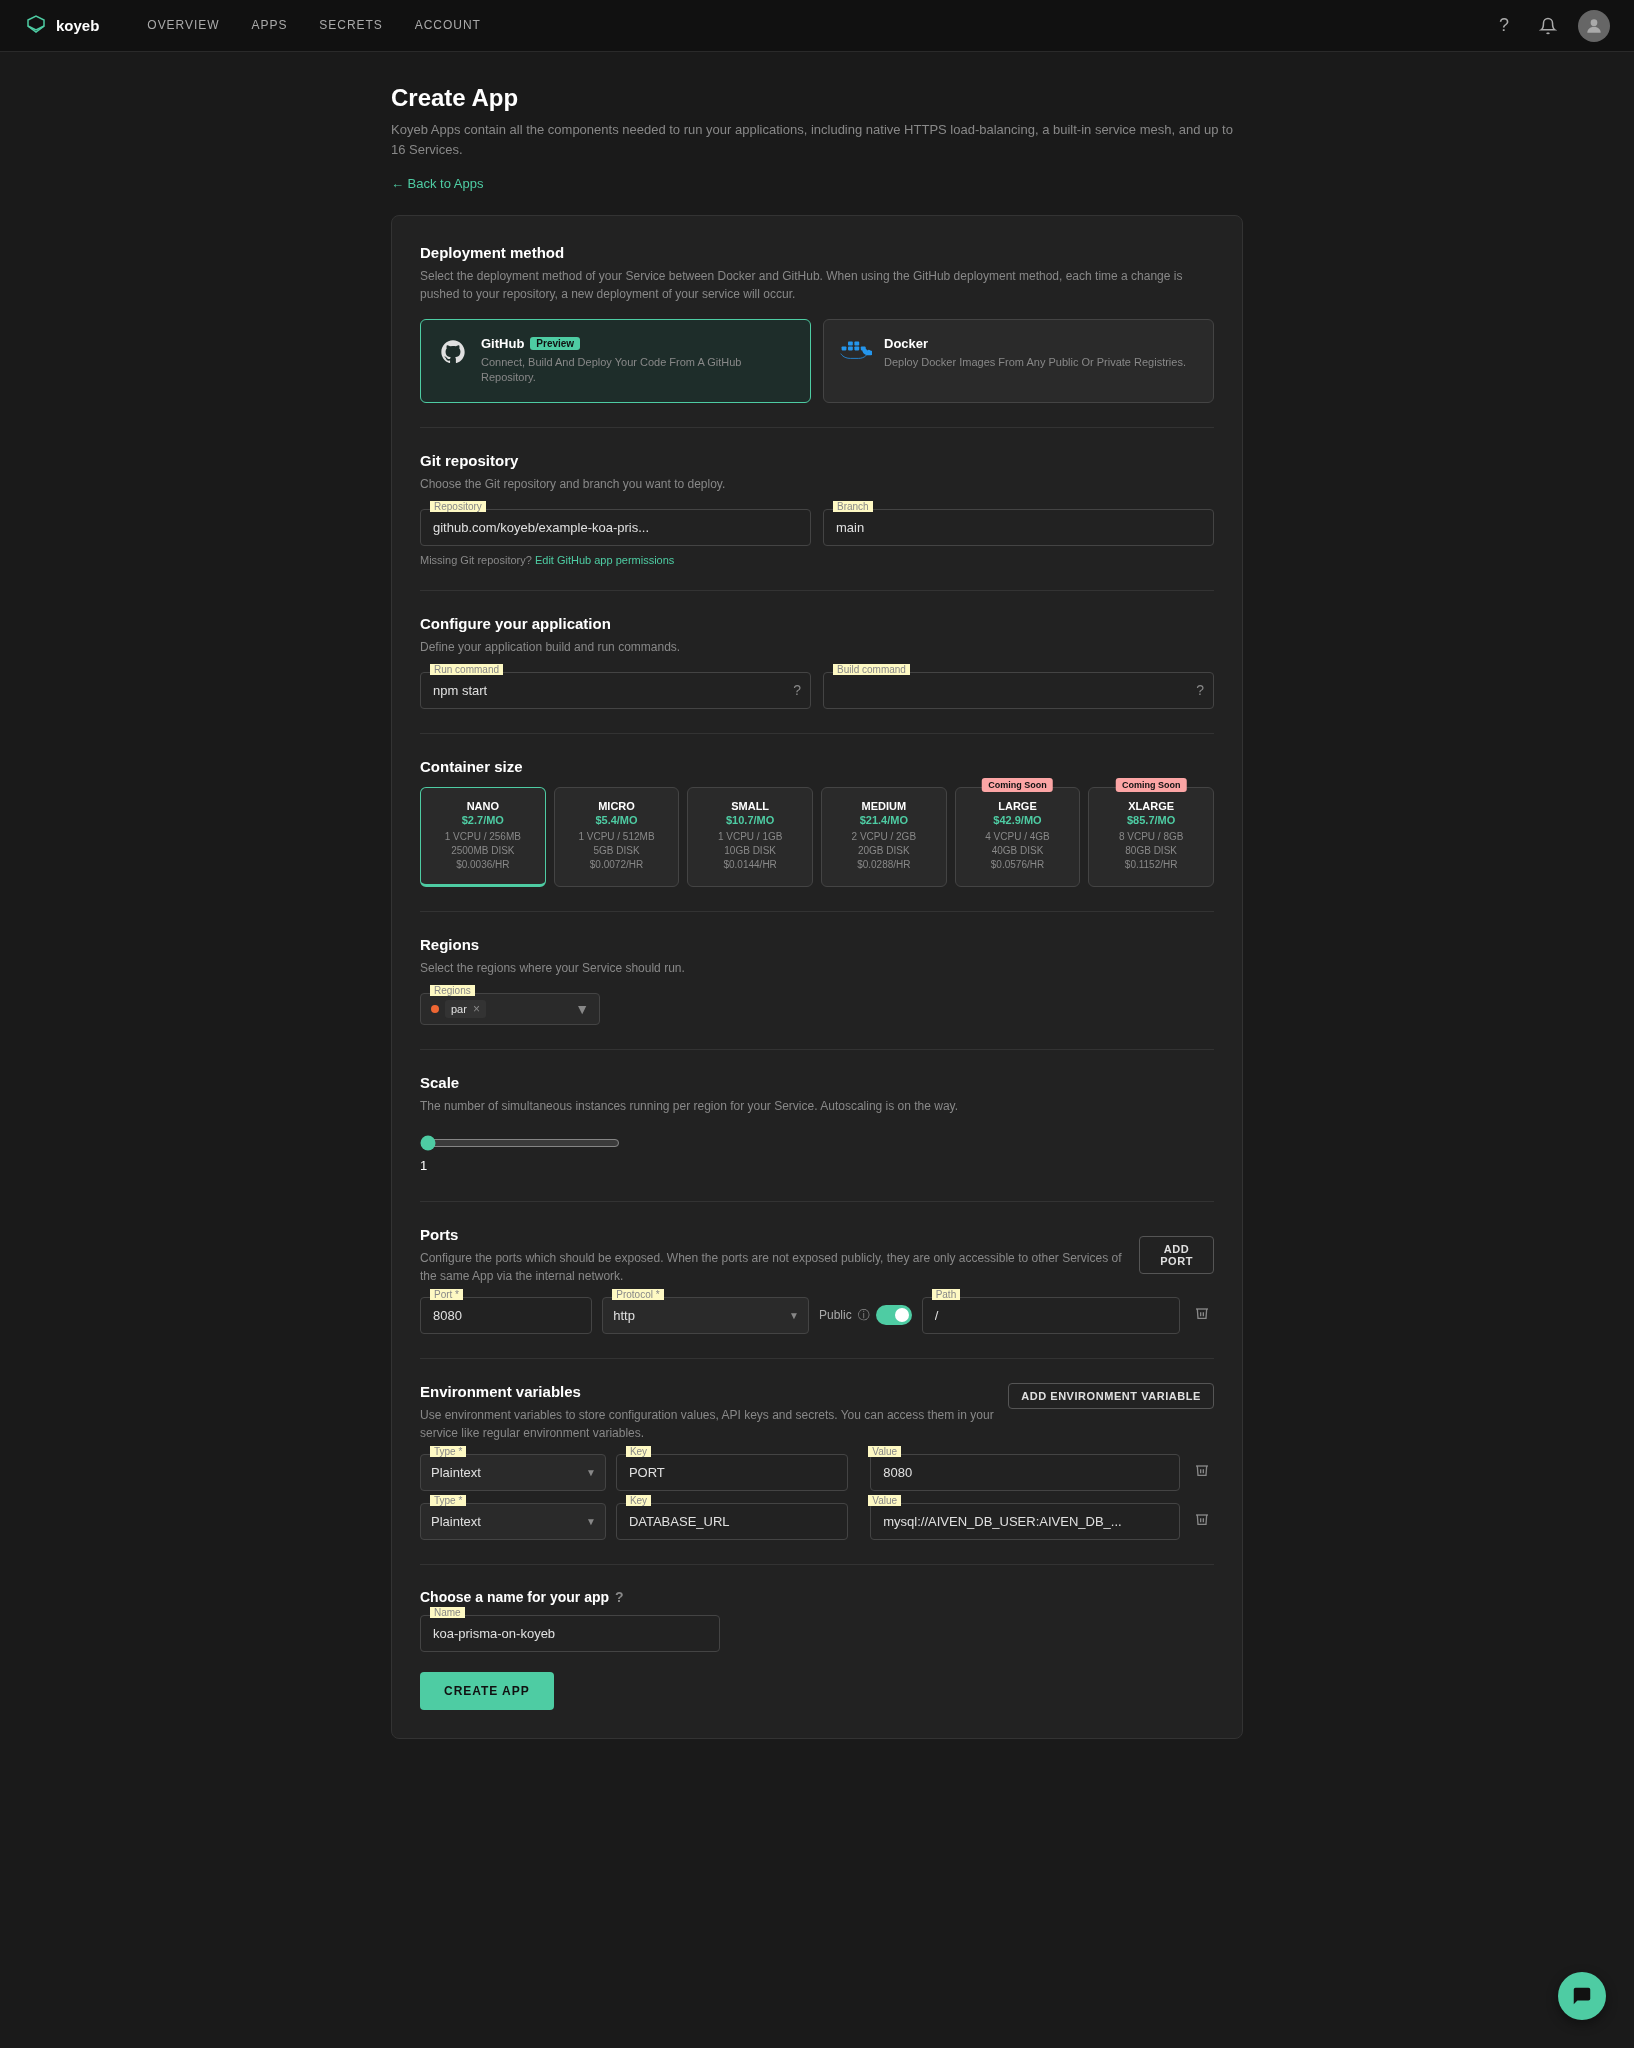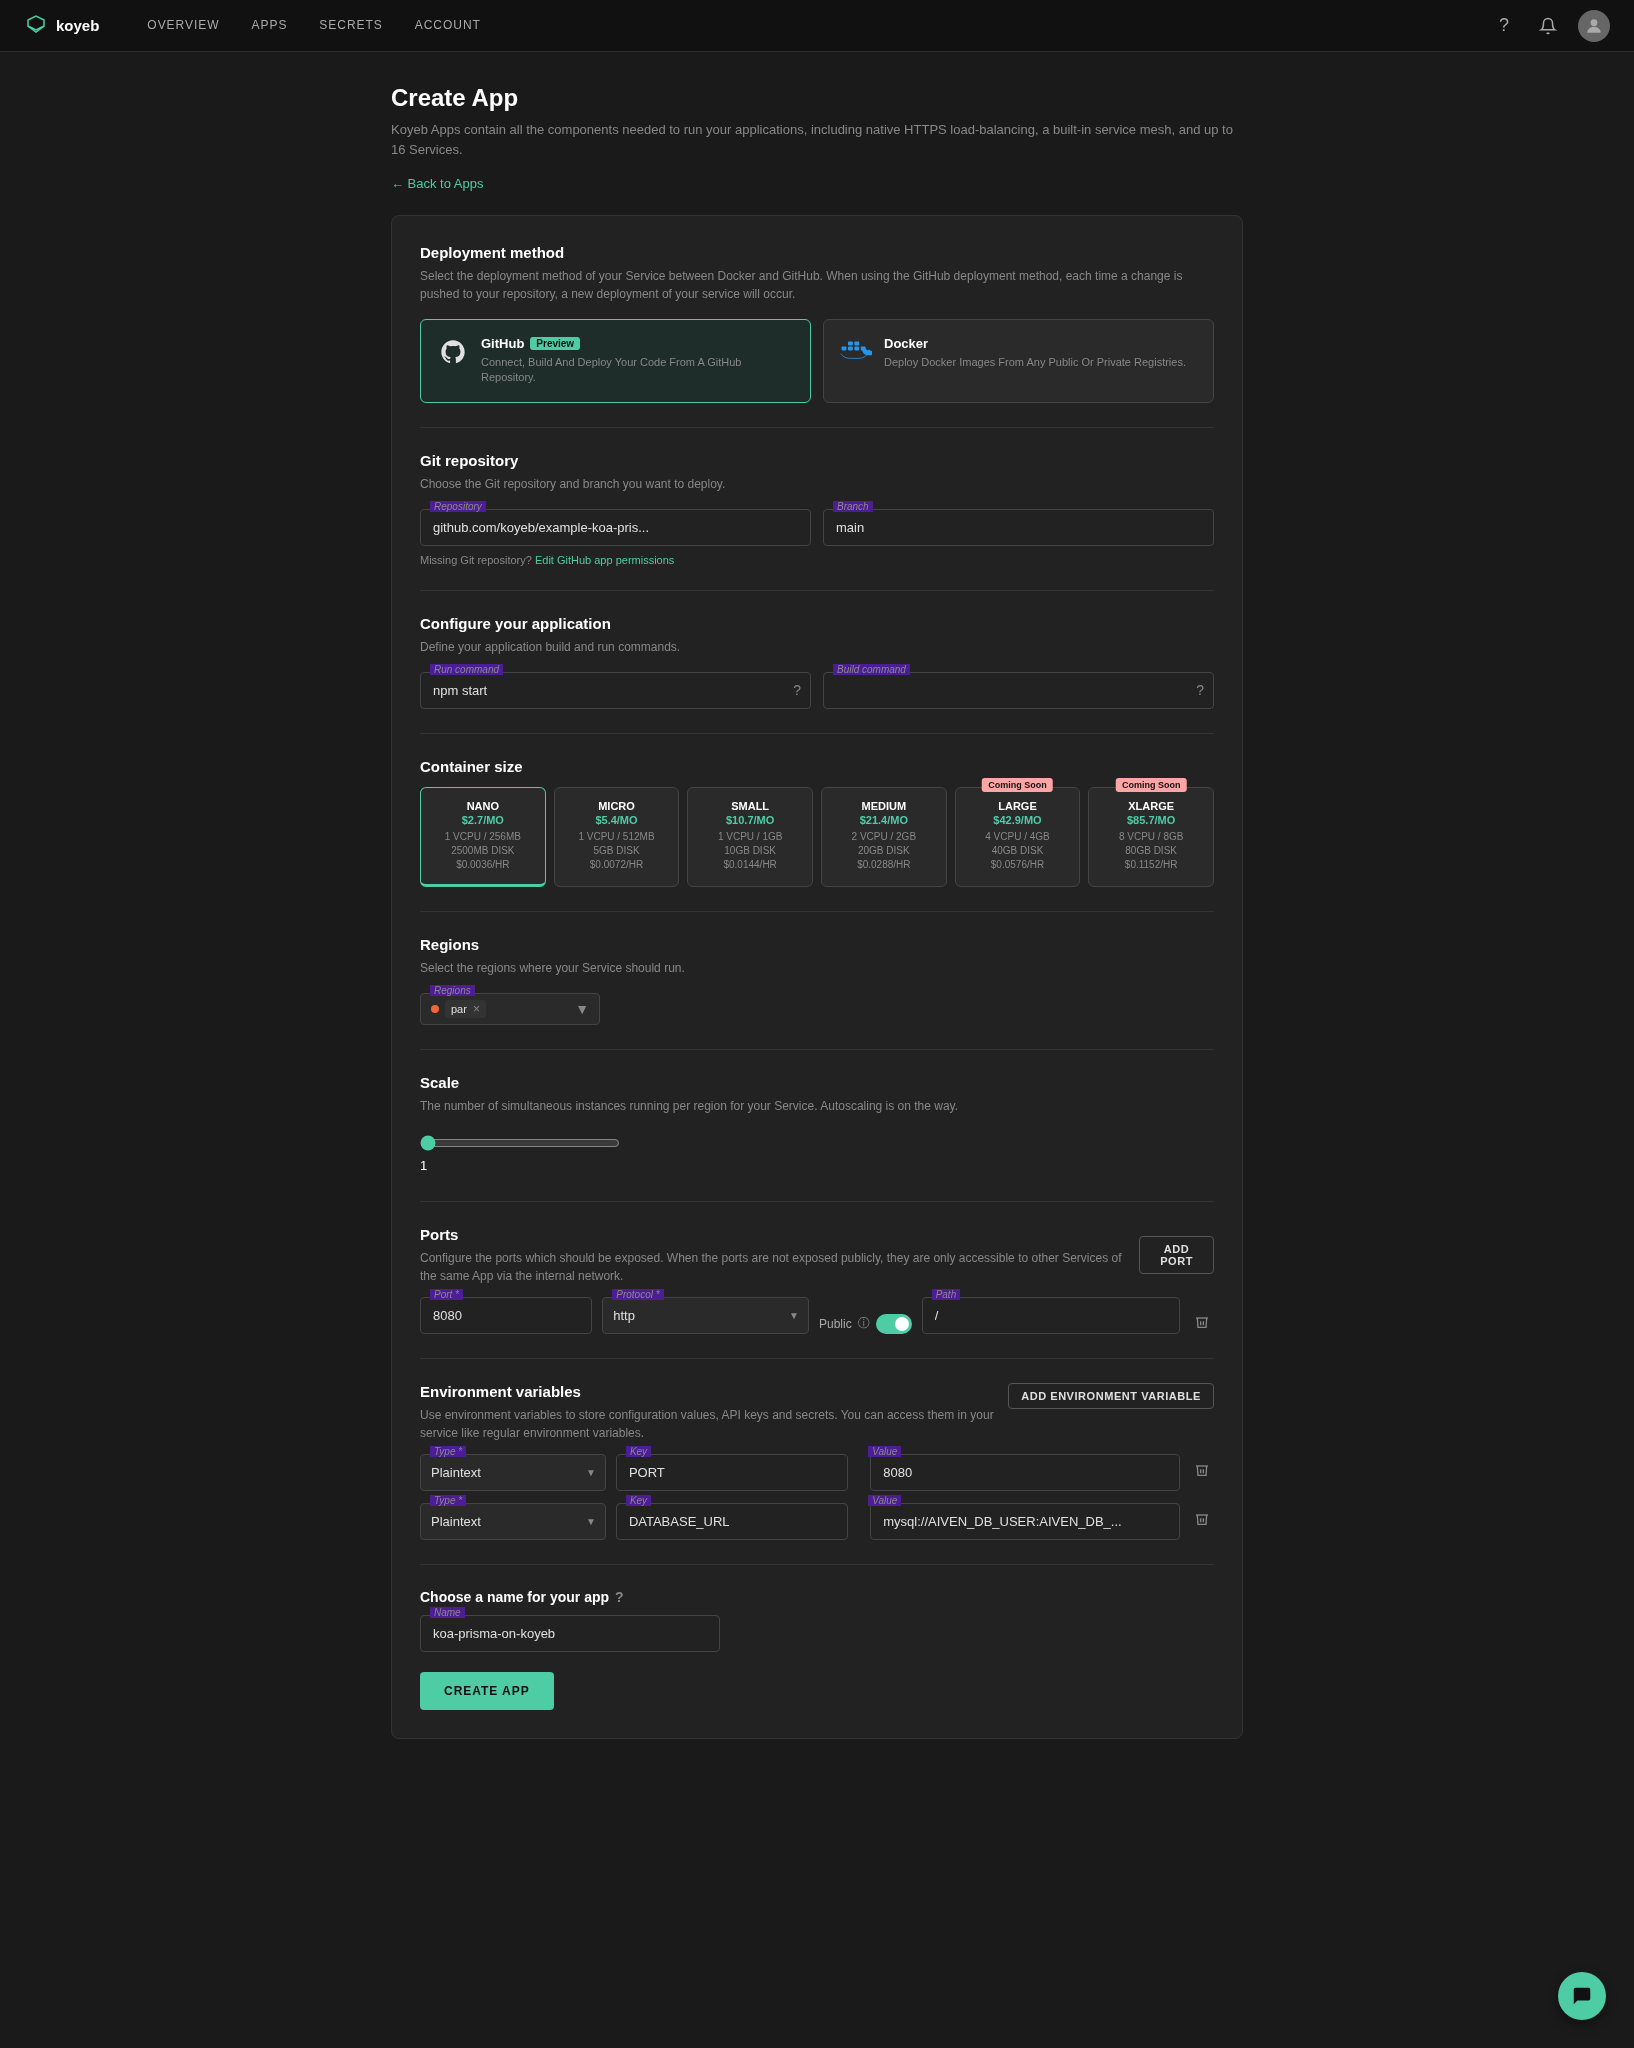--- a/index.html
+++ b/index.html
@@ -194,26 +194,25 @@
       margin-bottom: 8px;
     }
     .field-group {
       position: relative;
       margin-bottom: 0;
     }
     .field-label {
       position: absolute;
       top: -8px;
       left: 10px;
-      background: #4c1d95;
+      background: #fef9c3;
       color: #888;
       font-size: 10px;
       padding: 0 4px;
       z-index: 1;
-      font-style: italic;
     }
     .field-input {
       width: 100%;
       background: transparent;
       border: 1px solid #444;
       border-radius: 4px;
       color: #e0e0e0;
       font-size: 13px;
       padding: 10px 12px;
       outline: none;
@@ -361,21 +360,21 @@
       color: #e0e0e0;
       font-size: 11px;
       font-weight: 600;
       padding: 6px 12px;
       border-radius: 4px;
       cursor: pointer;
       letter-spacing: 0.05em;
     }
     .port-row {
       display: flex;
-      align-items: flex-end;
+      align-items: center;
       gap: 10px;
       margin-top: 12px;
     }
     .port-field {
       flex: 1;
     }
     .port-protocol {
       flex: 1.2;
     }
     .port-public-label {

